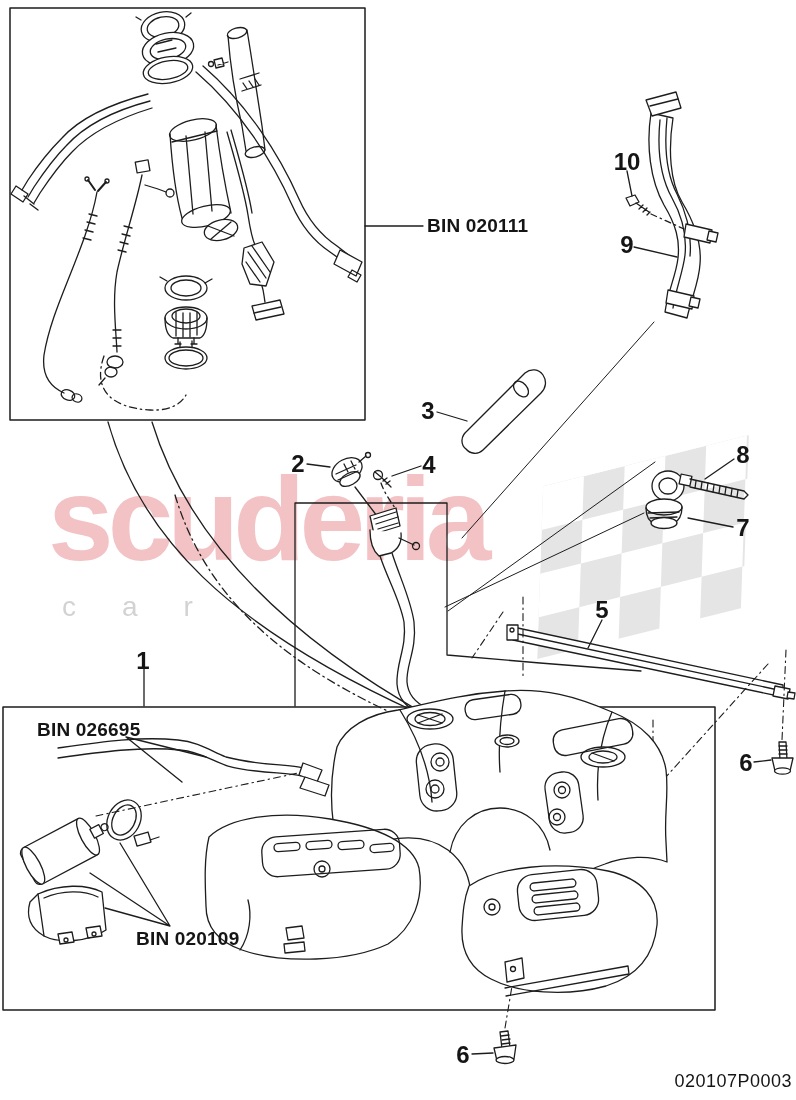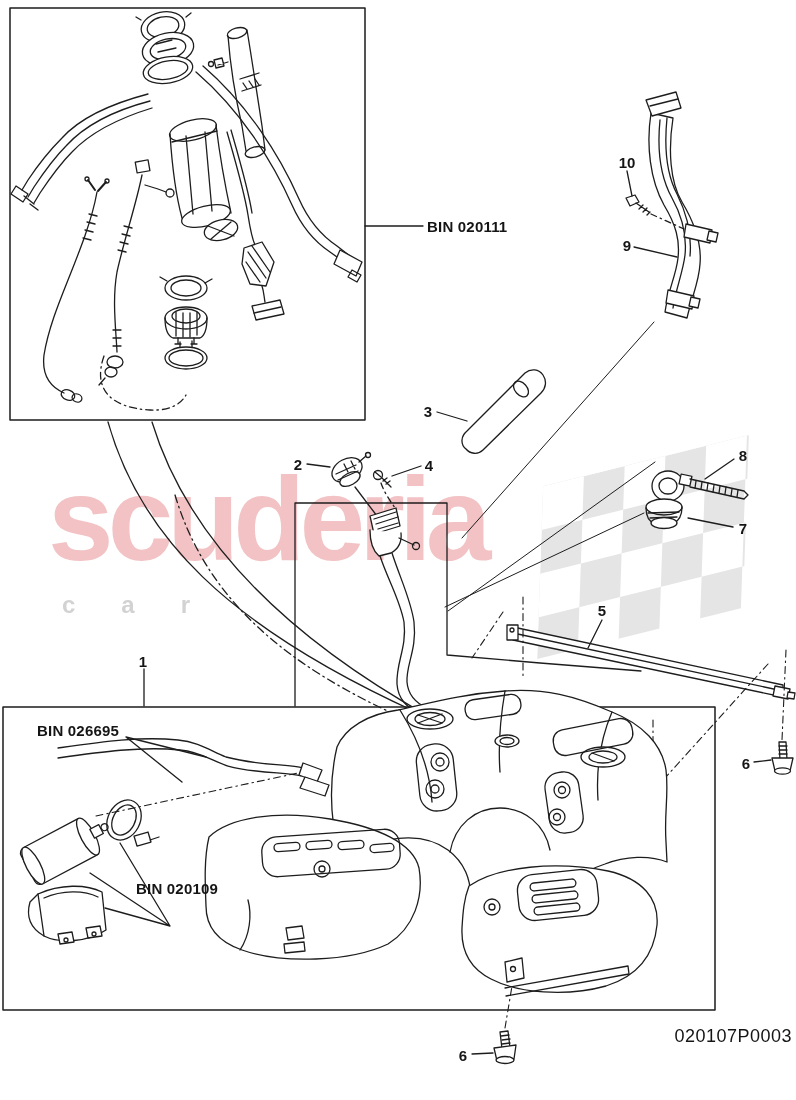--- a/index.html
+++ b/index.html
@@ -1,31 +1,31 @@
 <!DOCTYPE html>
 <html><head>
 <meta charset="utf-8">
 <style>
   html,body{margin:0;padding:0;background:#fff;}
   .stage{position:relative;width:796px;height:1100px;background:#fff;overflow:hidden;
          font-family:"Liberation Sans",sans-serif;}
   .wm-brand{position:absolute;left:48px;top:460px;font-size:118px;font-weight:bold;
             letter-spacing:-6px;line-height:1;color:rgba(208,36,42,0.28);white-space:nowrap;}
-  .wm-row{position:absolute;top:593px;font-size:24px;font-weight:bold;
+  .wm-row{position:absolute;top:593px;font-size:28px;font-weight:normal;
           color:rgba(125,125,125,0.35);line-height:1;white-space:nowrap;}
   .wm-left{left:62px;letter-spacing:46px;}
   .wm-right{left:289px;letter-spacing:40px;}
   .wm-flag{position:absolute;left:537px;top:464px;width:212px;height:166px;
            transform:rotate(-14deg) skewX(-16deg);opacity:.55;
            background-image:conic-gradient(#cfcfcf 90deg,#ffffff 90deg 180deg,#cfcfcf 180deg 270deg,#ffffff 270deg);
            background-size:84px 84px;}
   svg.art{position:absolute;left:0;top:0;}
   .label{position:absolute;color:#151515;font-weight:bold;white-space:nowrap;}
-  .num{font-size:15px;transform:translate(-50%,-50%);}
-  .bin{font-size:15px;transform:translate(0,-50%);letter-spacing:.2px;text-align:center;}
+  .num{font-size:24px;transform:translate(-50%,-50%);}
+  .bin{font-size:19px;transform:translate(0,-50%);letter-spacing:.2px;text-align:center;}
   .code{font-size:18px;font-weight:normal;transform:translate(-100%,-50%);letter-spacing:.5px;}
 </style>
 </head>
 <body>
 
 <div class="stage">
 
   <div class="wm-brand">scuderia</div>
   <div class="wm-row wm-left">car</div>
   <div class="wm-flag"></div>
@@ -321,16 +321,16 @@
   <div class="label num" style="left:602px;top:610px">5</div>
   <div class="label num" style="left:746px;top:763px">6</div>
   <div class="label num" style="left:463px;top:1055px">6</div>
   <div class="label num" style="left:743px;top:528px">7</div>
   <div class="label num" style="left:743px;top:455px">8</div>
   <div class="label num" style="left:627px;top:245px">9</div>
   <div class="label num" style="left:627px;top:162px">10</div>
 
   <div class="label bin" style="left:427px;top:226px">BIN 020111</div>
   <div class="label bin" style="left:37px;top:730px">BIN 026695</div>
-  <div class="label bin" style="left:136px;top:888px">BIN 020109</div>
-
-  <div class="label code" style="left:792px;top:1036px">020107P0003</div>
+  <div class="label bin" style="left:136px;top:939px">BIN 020109</div>
+
+  <div class="label code" style="left:792px;top:1081px">020107P0003</div>
 </div>
 
 </body></html>

